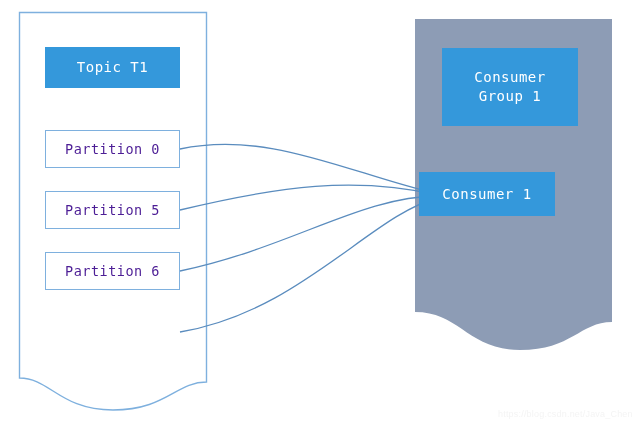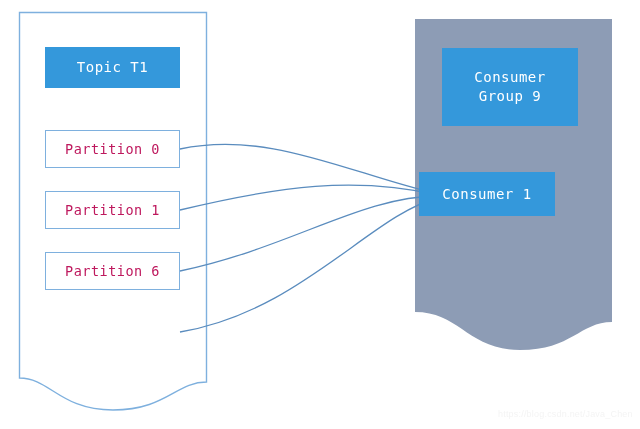--- a/index.html
+++ b/index.html
@@ -39,21 +39,21 @@
   .box-blue {
     background: #3498db;
     color: #ffffff;
     font-size: 14px;
     line-height: 19px;
   }
   
   .box-outline {
     background: #ffffff;
     border: 1px solid #7eb0de;
-    color: #be185d;
+    color: #4c1d95;
     font-size: 13.5px;
     line-height: 17px;
   }
   #topic-box {
     left: 45px;  top: 47px;  width: 135px; height: 41px;
   }
   #consumer-group-box {
     left: 442px; top: 48px;  width: 136px; height: 78px;
   }
   #consumer-box {
@@ -104,23 +104,23 @@
       <path d="M 180 149 C 270 130 350 174 438 194" marker-end="url(#arrow-head)"></path>
       <path d="M 180 210 C 280 186 355 176 438 195" marker-end="url(#arrow-head)"></path>
       <path d="M 180 271 C 290 248 362 196 438 196" marker-end="url(#arrow-head)"></path>
       <path d="M 180 332 C 300 312 372 214 438 198" marker-end="url(#arrow-head)"></path>
     </g>
   </svg>
 
   <div id="topic-box" class="node-label box-blue">Topic T1</div>
 
   <div id="partition-box-0" class="node-label box-outline partition-box">Partition 0</div>
-  <div id="partition-box-1" class="node-label box-outline partition-box">Partition 1</div>
+  <div id="partition-box-1" class="node-label box-outline partition-box">Partition 5</div>
   <div id="partition-box-2" class="node-label box-outline partition-box">Partition 6</div>
 
   <div id="consumer-group-box" class="node-label box-blue">Consumer
-Group 9</div>
+Group 1</div>
 
   <div id="consumer-box" class="node-label box-blue">Consumer 1</div>
 
   <div id="watermark">https://blog.csdn.net/Java_Chen</div>
 
 </div>
 
 </body></html>

